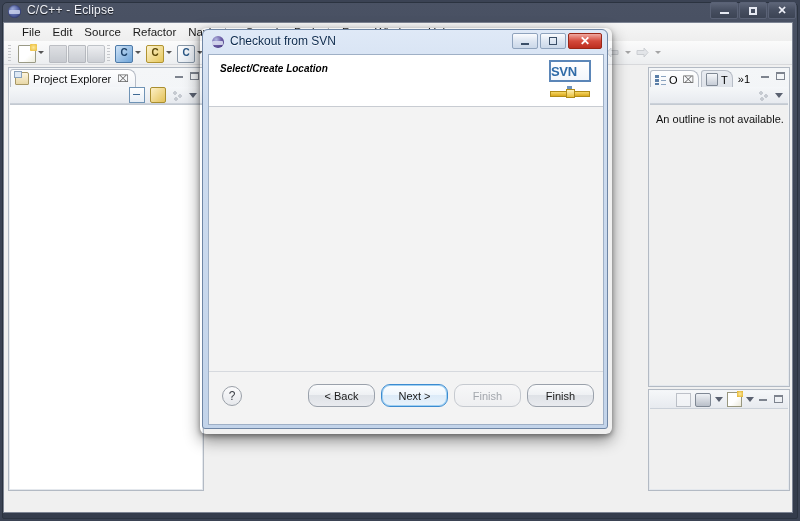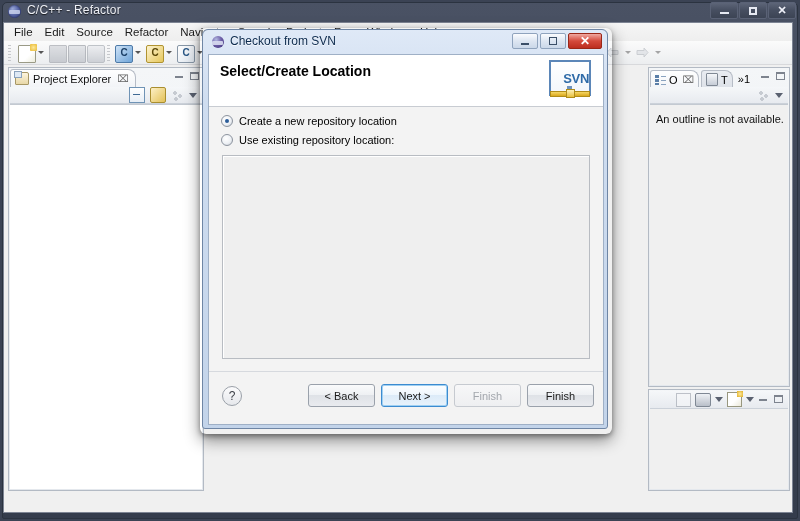--- a/index.html
+++ b/index.html
@@ -101,21 +101,21 @@
   }
 
   
   #menubar {
     position: absolute;
     left: 0; top: 0;
     width: 100%; height: 18px;
     background: linear-gradient(180deg,#f6f6f6,#eeeeee);
     display: flex;
     align-items: center;
-    padding-left: 4px;
+    padding-left: 12px;
     box-sizing: border-box;
   }
   .menu-item {
     padding: 1px 6px;
     font-size: 11.5px;
     color: #1a1a1a;
     line-height: 15px;
     cursor: default;
   }
 
@@ -565,37 +565,37 @@
   }
   #dlg-header {
     position:absolute;
     left:0;top:0;width:100%;height:52px;
     background:#ffffff;
     border-bottom:1px solid #c8ccd2;
     box-sizing:border-box;
   }
   #dlg-header-title {
     position:absolute; left:11px; top:8px;
-    font-size:14px; font-weight:bold; color:#000;
+    font-size:10px; font-weight:bold; color:#000;font-style:italic;
   }
   #dlg-header-desc {
     position:absolute; left:22px; top:27px;
     font-size:11px; color:#000;
   }
   #svn-logo {
     position:absolute; right:12px; top:5px;
     width:42px; height:40px;
   }
   #svn-logo-box {
     position:absolute; left:0; top:0;
-    width:42px;height:36px;
+    width:42px;height:22px;
     border:2px solid #5b86b8;
     background:linear-gradient(180deg,#ffffff,#f2f6fb);
     box-sizing:border-box;
-    display:flex;align-items:center;justify-content:flex-end;
+    display:flex;align-items:center;justify-content:flex-start;
   }
   #svn-logo-text {
     font-size:13px; font-weight:bold;
     color:#2f6ba8;
     letter-spacing:-.3px;
   }
   #svn-logo-stand {
     position:absolute; left:18px; top:26px;
     width:5px;height:5px;background:#6f93bd;
   }
@@ -663,21 +663,21 @@
     border:1px solid #9aa0a8;
     background:linear-gradient(180deg,#fbfbfc,#e6e8ec);
     display:flex;align-items:center;justify-content:center;
     font-size:12px; color:#3b3f46;
     box-sizing:border-box;
   }
   .dlg-push {
     position:absolute; top:12px;
     width:67px; height:23px;
     border:1px solid #9aa1ab;
-    border-radius:3px;
+    border-radius:9px;
     background:linear-gradient(180deg,#fafbfc 0%,#eef0f3 47%,#dfe2e7 50%,#e9ebef 100%);
     font-size:11px;
     color:#1a1a1a;
     display:flex;align-items:center;justify-content:center;
     box-sizing:border-box;
   }
   .dlg-push.focused {
     border:1px solid #3c8bd0;
     box-shadow: 0 0 0 1px #9fd0f2 inset;
     background:linear-gradient(180deg,#fdfeff 0%,#eef6fd 47%,#dcebf8 50%,#e9f3fc 100%);
@@ -690,21 +690,21 @@
   }
 </style>
 </head>
 <body>
 
 <div id="app-window">
   <div class="win-frame-outer"></div>
 
   <div id="main-titlebar">
     <div id="main-title-icon"></div>
-    <div id="main-title-text">C/C++ - Refactor</div>
+    <div id="main-title-text">C/C++ - Eclipse</div>
     <div class="win-btns">
       <div class="win-btn glyph-min"></div>
       <div class="win-btn glyph-max"></div>
       <div class="win-btn glyph-close"></div>
     </div>
   </div>
 
   <div id="client-area">
 
     <div id="menubar">
@@ -839,31 +839,20 @@
         <div id="dlg-header-title">Select/Create Location</div>
         <div id="svn-logo">
           <div id="svn-logo-box">
             <span id="svn-logo-text">SVN</span>
           </div>
           <div id="svn-logo-stand"></div>
           <div id="svn-logo-base"></div>
         </div>
       </div>
 
-      <div id="dlg-content">
-        <div class="radio-row" style="top:8px">
-          <span class="radio-dot checked"></span>
-          <span class="radio-label">Create a new repository location</span>
-        </div>
-        <div class="radio-row" style="top:27px">
-          <span class="radio-dot"></span>
-          <span class="radio-label">Use existing repository location:</span>
-        </div>
-        <div id="repo-listbox"></div>
-      </div>
 
       <div id="dlg-footer">
         <div id="help-button">?</div>
         <div class="dlg-push" style="left:99px">&lt; Back</div>
         <div class="dlg-push focused" style="left:172px">Next &gt;</div>
         <div class="dlg-push disabled" style="left:245px">Finish</div>
         <div class="dlg-push" style="left:318px">Finish</div>
       </div>
     </div>
   </div>

